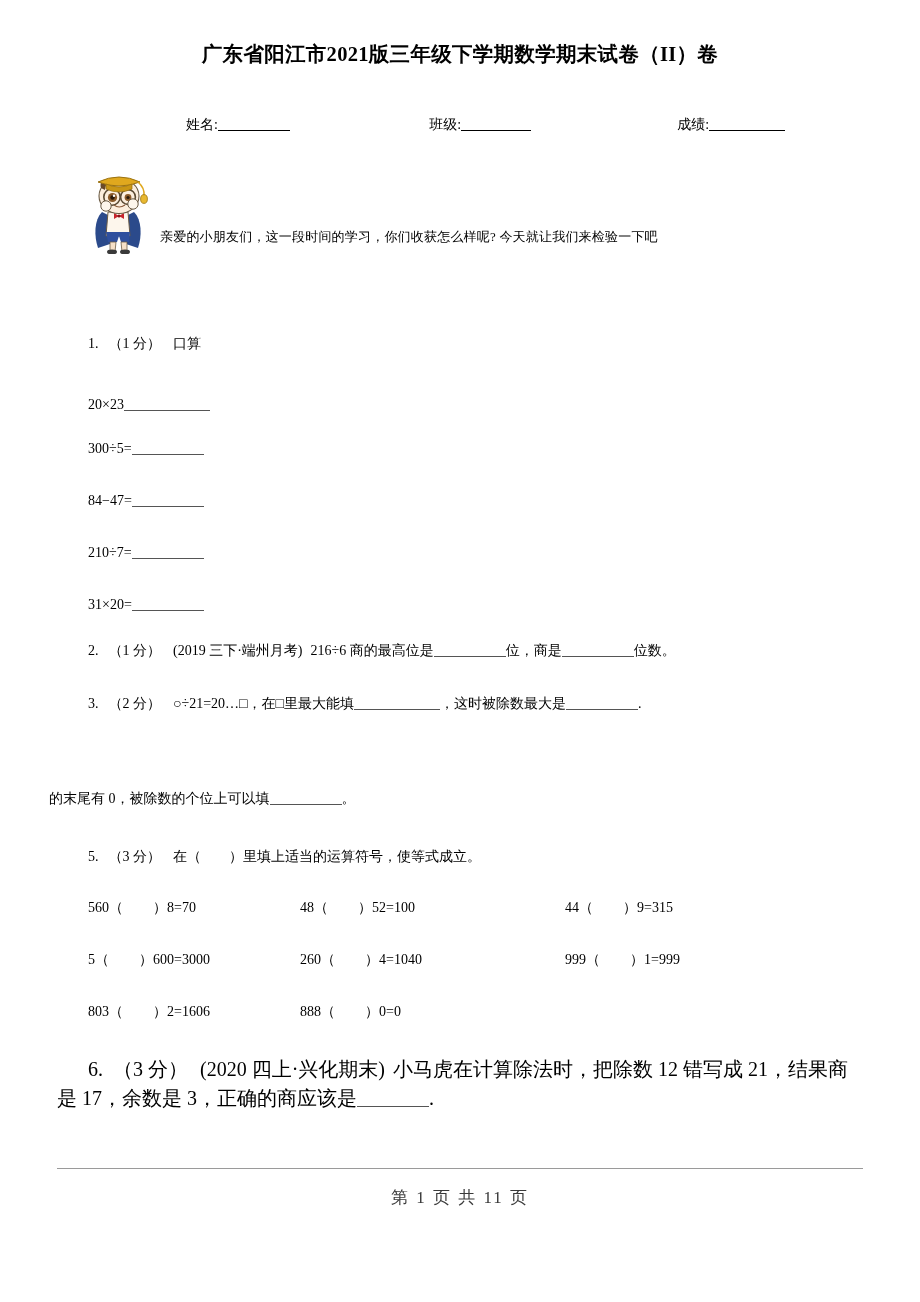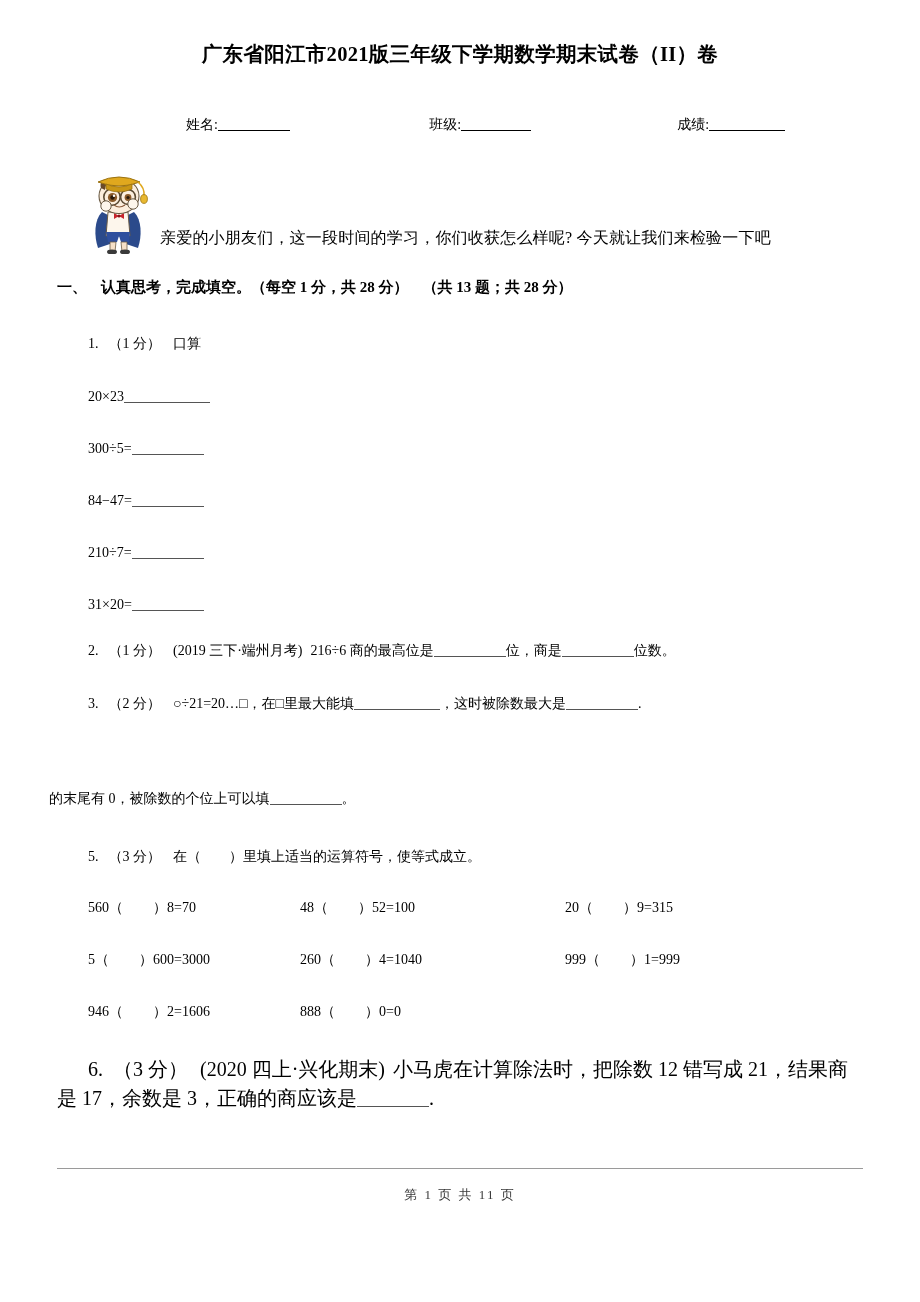--- a/index.html
+++ b/index.html
@@ -65,21 +65,21 @@
     position: absolute;
     left: 88px;
     top: 166px;
     width: 62px;
     height: 88px;
   }
   .greeting {
     position: absolute;
     left: 160px;
     top: 228px;
-    font-size: 16px;
+    font-size: 13px;
     white-space: nowrap;
     letter-spacing: 0.2px;
   }
 
   
   .section-head {
     position: absolute;
     left: 57px;
     top: 278px;
     font-size: 15px;
@@ -151,21 +151,21 @@
     width: 806px;
     height: 1px;
     background: #9a9a9a;
   }
   .footer-text {
     position: absolute;
     top: 1186px;
     left: 0;
     width: 920px;
     text-align: center;
-    font-size: 13px;
+    font-size: 17px;
     color: #3a3a3a;
     letter-spacing: 2px;
   }
 </style>
 </head>
 <body>
 
 <div class="page">
 
   <div class="doc-title">广东省阳江市2021版三年级下学期数学期末试卷（II）卷</div>
@@ -220,29 +220,26 @@
       <path d="M50 16 Q57 22 56 30" fill="none" stroke="#e0a81e" stroke-width="1.6"></path>
       <ellipse cx="56" cy="33" rx="3.4" ry="4.4" fill="#e8b830" stroke="#9a7212" stroke-width="0.8"></ellipse>
 
       <circle cx="18" cy="40" r="5.2" fill="#fdf6ec" stroke="#6a5a44" stroke-width="1"></circle>
       <circle cx="45" cy="38" r="5.2" fill="#fdf6ec" stroke="#6a5a44" stroke-width="1"></circle>
     </svg>
   </div>
 
   <div class="greeting">亲爱的小朋友们，这一段时间的学习，你们收获怎么样呢? 今天就让我们来检验一下吧</div>
 
-  <div class="section-head">
-    <span class="sec-num">一、</span><span>认真思考，完成填空。（每空 1 分，共 28 分）</span><span style="margin-left:14px">（共 13 题；共 28 分）</span>
-  </div>
 
   <div class="q" style="left:88px; top:334px;">
     <span class="q-num">1.</span><span class="q-score">（1 分）</span><span class="q-body">口算</span>
   </div>
 
-  <div class="calc-item" style="top:388px;">
+  <div class="calc-item" style="top:396px;">
     <span>20×23</span><span class="fill f-lg"></span>
   </div>
   <div class="calc-item" style="top:440px;text-align:right;">
     <span>300÷5=</span><span class="fill f-md"></span>
   </div>
   <div class="calc-item" style="top:492px;">
     <span>84−47=</span><span class="fill f-md"></span>
   </div>
   <div class="calc-item" style="top:544px;">
     <span>210÷7=</span><span class="fill f-md"></span>
@@ -263,31 +260,31 @@
     <span>的末尾有 0，被除数的个位上可以填</span><span class="fill f-md"></span><span>。</span>
   </div>
 
   <div class="q" style="left:88px; top:847px;">
     <span class="q-num">5.</span><span class="q-score">（3 分）</span><span class="q-body">在（　　）里填上适当的运算符号，使等式成立。</span>
   </div>
 
   <div class="eq-row" style="top:899px;">
     <span class="eq-cell eq-c1"><span>560（</span><span class="paren-gap"></span><span>）8=70</span></span>
     <span class="eq-cell eq-c2"><span>48（</span><span class="paren-gap"></span><span>）52=100</span></span>
-    <span class="eq-cell eq-c3"><span>20（</span><span class="paren-gap"></span><span>）9=315</span></span>
+    <span class="eq-cell eq-c3"><span>44（</span><span class="paren-gap"></span><span>）9=315</span></span>
   </div>
 
   <div class="eq-row" style="top:951px;">
     <span class="eq-cell eq-c1"><span>5（</span><span class="paren-gap"></span><span>）600=3000</span></span>
     <span class="eq-cell eq-c2"><span>260（</span><span class="paren-gap"></span><span>）4=1040</span></span>
     <span class="eq-cell eq-c3"><span>999（</span><span class="paren-gap"></span><span>）1=999</span></span>
   </div>
 
   <div class="eq-row" style="top:1003px;">
-    <span class="eq-cell eq-c1"><span>946（</span><span class="paren-gap"></span><span>）2=1606</span></span>
+    <span class="eq-cell eq-c1"><span>803（</span><span class="paren-gap"></span><span>）2=1606</span></span>
     <span class="eq-cell eq-c2"><span>888（</span><span class="paren-gap"></span><span>）0=0</span></span>
   </div>
 
   <div class="q-wrap" style="top:1055px;">
     <span style="margin-left:31px" class="q-num">6.</span><span class="q-score">（3 分）</span><span class="q-body">(2020 四上·兴化期末)</span><span style="margin-left:8px">小马虎在计算除法时，把除数 12 错写成 21，结果商是 17，余数是 3，正确的商应该是</span><span class="fill f-md"></span><span>.</span>
   </div>
 
 
   <div class="footer-rule"></div>
   <div class="footer-text">第 1 页 共 11 页</div>

